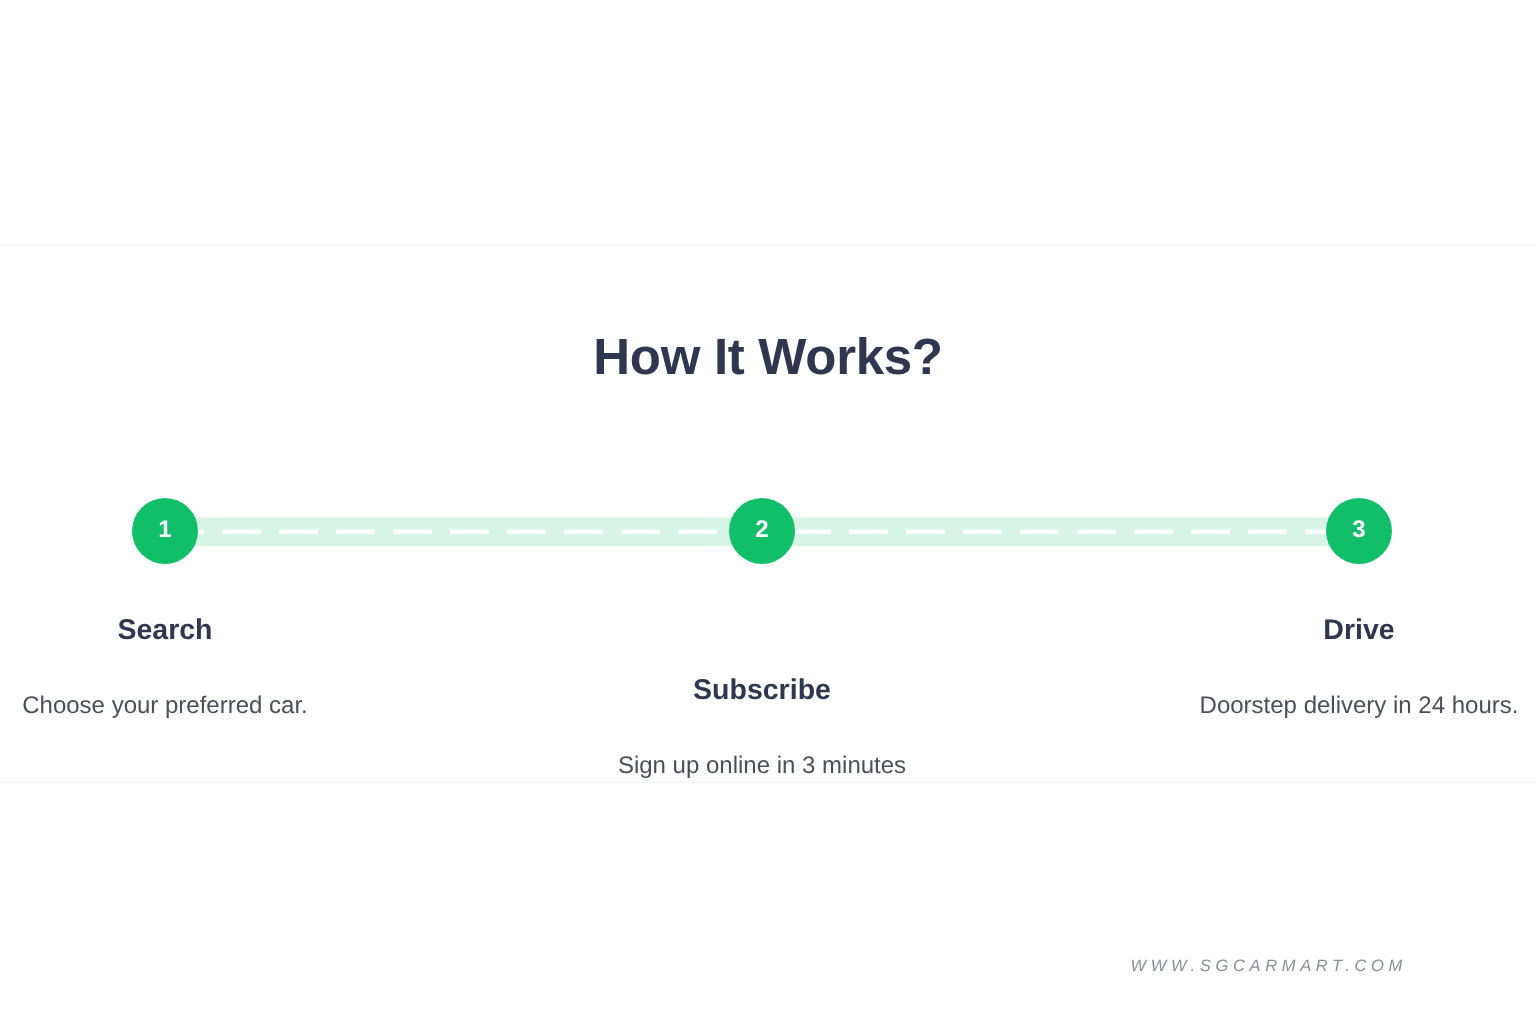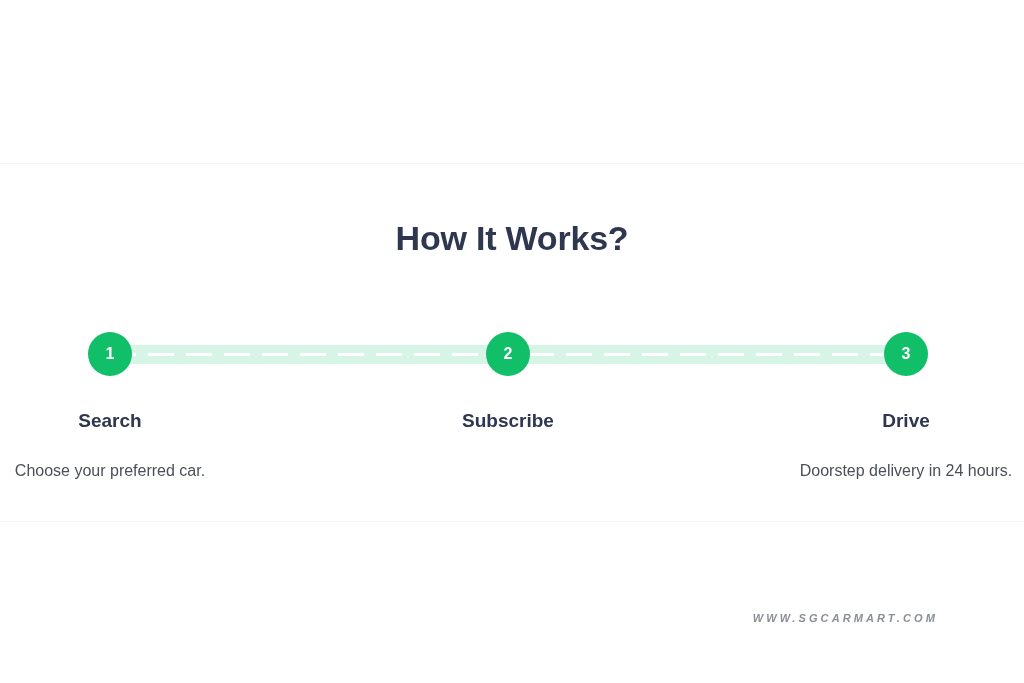--- a/index.html
+++ b/index.html
@@ -108,46 +108,46 @@
     width: 1024px;
     height: 90px;
   }
   .step-col {
     position: absolute;
     top: 0;
     width: 300px;
     text-align: center;
   }
   .step-col-1 { left: -40px; }
-  .step-col-2 { left: 358px; }
+  .step-col-2 { left: 358px; margin-top: 40px; }
   .step-col-3 { left: 756px; }
 
   .step-label {
     font-size: 19px;
     font-weight: bold;
     color: #2e3650;
     line-height: 26px;
     margin: 0;
   }
   .step-desc {
     font-size: 16px;
     color: #4a4f58;
     line-height: 22px;
     margin: 0;
     padding-top: 26px;
   }
 
   
   .watermark {
     position: absolute;
-    top: 612px;
+    top: 638px;
     right: 86px;
     font-size: 11px;
     font-style: italic;
-    font-weight: bold;
+    font-weight: normal;
     letter-spacing: 3.1px;
     color: #8a8f96;
     white-space: nowrap;
   }
 </style>
 </head>
 <body>
 
 <div class="page">
 
@@ -171,20 +171,21 @@
 
   <div class="steps-text">
 
     <div class="step-col step-col-1">
       <p class="step-label">Search</p>
       <p class="step-desc">Choose your preferred car.</p>
     </div>
 
     <div class="step-col step-col-2">
       <p class="step-label">Subscribe</p>
+      <p class="step-desc">Sign up online in 3 minutes</p>
     </div>
 
     <div class="step-col step-col-3">
       <p class="step-label">Drive</p>
       <p class="step-desc">Doorstep delivery in 24 hours.</p>
     </div>
 
   </div>
 
   <div class="divider divider-bottom"></div>

